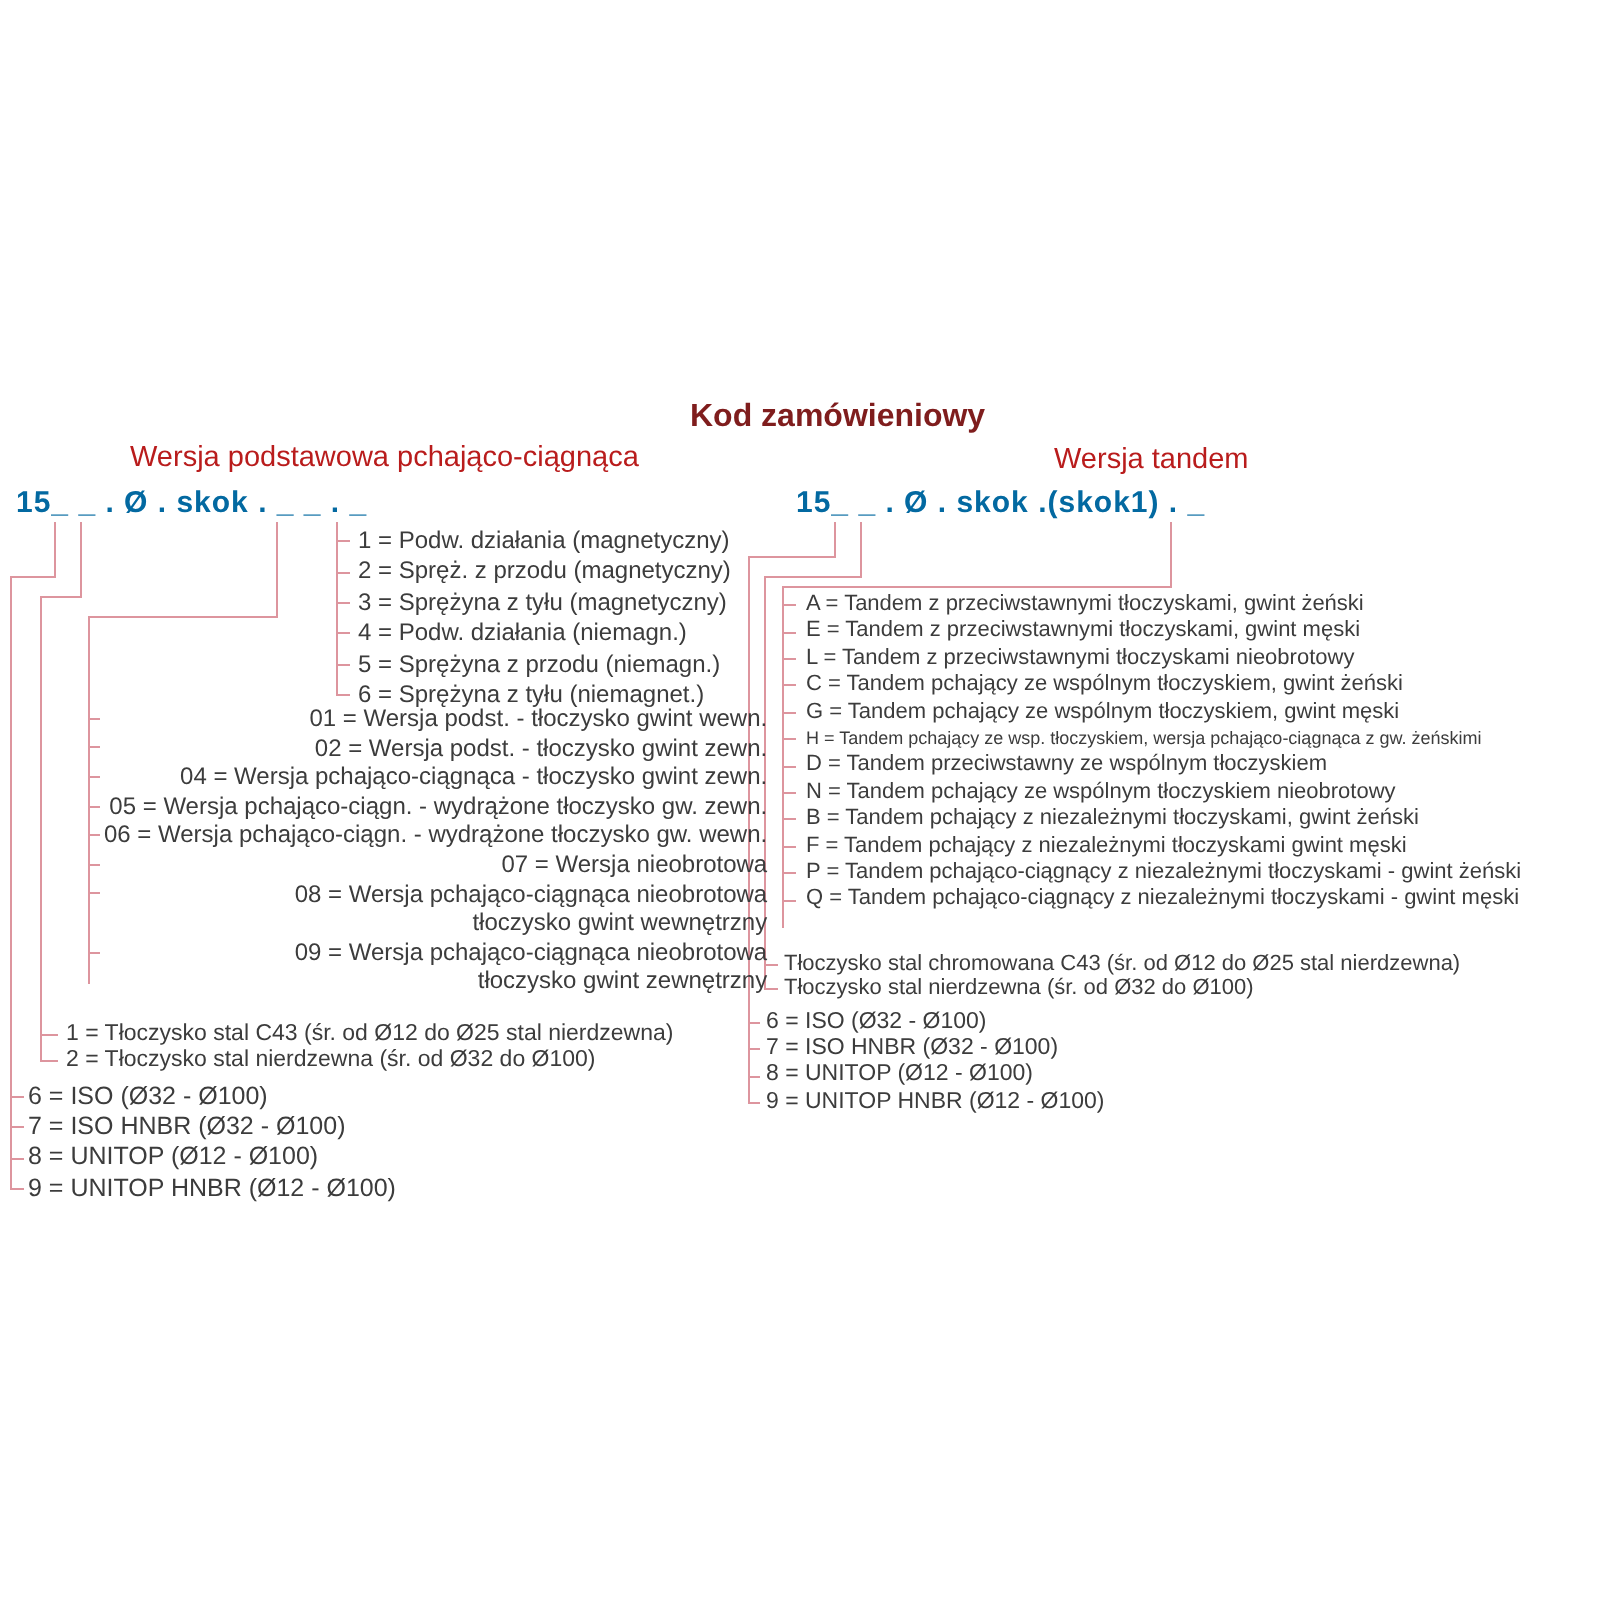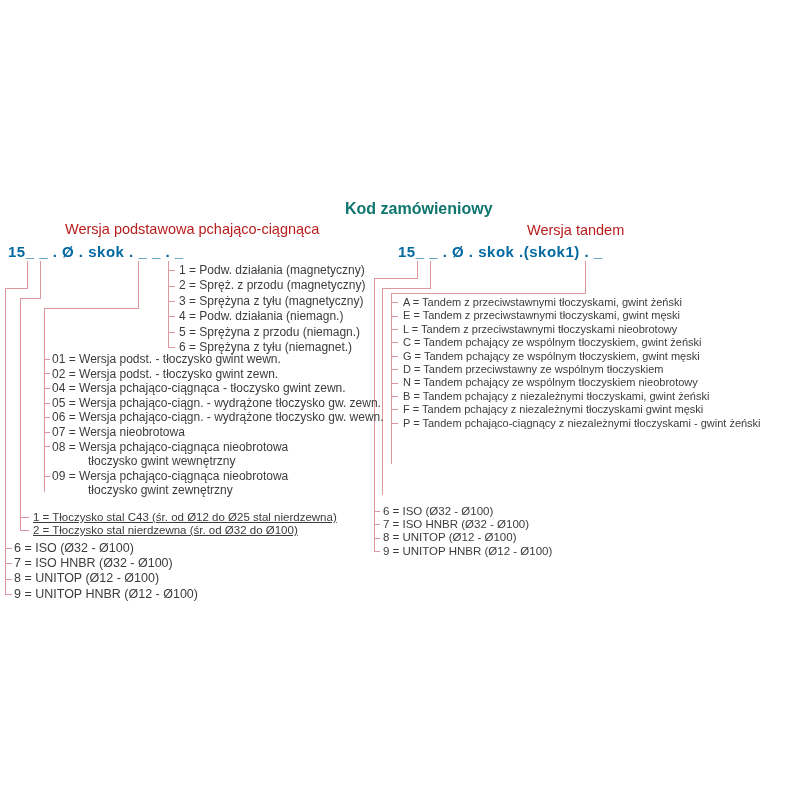--- a/index.html
+++ b/index.html
@@ -5,43 +5,43 @@
   html,body{margin:0;padding:0;background:#ffffff;}
   #canvas{
     position:relative;
     width:800px;height:800px;
     background:#ffffff;
     font-family:"Liberation Sans", sans-serif;
     color:#3c3c3c;
     overflow:hidden;
   }
   .abs{position:absolute;white-space:nowrap;}
-  .title{font-size:16px;font-weight:bold;color:#0f766e;}
+  .title{font-size:16px;font-weight:bold;color:#7f1d1d;}
   .heading{font-size:14.5px;font-weight:normal;color:#b91c1c;}
   .code{font-size:15px;font-weight:bold;color:#0369a1;letter-spacing:0.5px;}
   
   .line{position:absolute;background:#dd959e;}
   .v{width:1px;}
   .h{height:1px;}
   
   .list{position:absolute;}
   .row{position:relative;white-space:nowrap;}
   .row::before{
     content:"";position:absolute;height:1px;background:#dd959e;top:calc(50% - 0.5px);
   }
   .row.cont::before{display:none;}
   .list-action{left:179px;top:263px;font-size:12px;}
   .list-action .row{line-height:15.4px;}
   .list-action .row::before{left:-11px;width:7px;}
   .list-version{left:52px;top:352px;font-size:12px;}
-  .list-version .row{line-height:14.6px;}
+  .list-version .row{line-height:14.6px;text-align:right;}
   .list-version .row::before{left:-8px;width:6px;}
   .list-version .cont{padding-left:36px;}
   .list-rod-l{left:33px;top:511px;font-size:11.5px;}
-  .list-rod-l .row{line-height:13px;text-decoration:underline;}
+  .list-rod-l .row{line-height:13px;}
   .list-rod-l .row::before{left:-13px;width:9px;}
   .list-seal-l{left:14px;top:541px;font-size:12.5px;}
   .list-seal-l .row{line-height:15.2px;}
   .list-seal-l .row::before{left:-9px;width:7px;}
   .list-tandem{left:403px;top:296px;font-size:11px;}
   .list-tandem .row{line-height:13.4px;}
   .list-tandem .row::before{left:-12px;width:7px;}
   .list-tandem .row.small{font-size:9px;}
   .list-rod-r{left:392px;top:477px;font-size:11px;}
   .list-rod-r .row{line-height:11.5px;}
@@ -115,27 +115,33 @@
     <div class="row">8 = UNITOP (Ø12 - Ø100)</div>
     <div class="row">9 = UNITOP HNBR (Ø12 - Ø100)</div>
   </div>
 
   <div class="list list-tandem">
     <div class="row">A = Tandem z przeciwstawnymi tłoczyskami, gwint żeński</div>
     <div class="row">E = Tandem z przeciwstawnymi tłoczyskami, gwint męski</div>
     <div class="row">L = Tandem z przeciwstawnymi tłoczyskami nieobrotowy</div>
     <div class="row">C = Tandem pchający ze wspólnym tłoczyskiem, gwint żeński</div>
     <div class="row">G = Tandem pchający ze wspólnym tłoczyskiem, gwint męski</div>
+    <div class="row small">H = Tandem pchający ze wsp. tłoczyskiem, wersja pchająco-ciągnąca z gw. żeńskimi</div>
     <div class="row">D = Tandem przeciwstawny ze wspólnym tłoczyskiem</div>
     <div class="row">N = Tandem pchający ze wspólnym tłoczyskiem nieobrotowy</div>
     <div class="row">B = Tandem pchający z niezależnymi tłoczyskami, gwint żeński</div>
     <div class="row">F = Tandem pchający z niezależnymi tłoczyskami gwint męski</div>
     <div class="row">P = Tandem pchająco-ciągnący z niezależnymi tłoczyskami - gwint żeński</div>
+    <div class="row">Q = Tandem pchająco-ciągnący z niezależnymi tłoczyskami - gwint męski</div>
   </div>
 
+  <div class="list list-rod-r">
+    <div class="row">Tłoczysko stal chromowana C43 (śr. od Ø12 do Ø25 stal nierdzewna)</div>
+    <div class="row">Tłoczysko stal nierdzewna (śr. od Ø32 do Ø100)</div>
+  </div>
 
   <div class="list list-seal-r">
     <div class="row">6 = ISO (Ø32 - Ø100)</div>
     <div class="row">7 = ISO HNBR (Ø32 - Ø100)</div>
     <div class="row">8 = UNITOP (Ø12 - Ø100)</div>
     <div class="row">9 = UNITOP HNBR (Ø12 - Ø100)</div>
   </div>
 
 </div>
 

